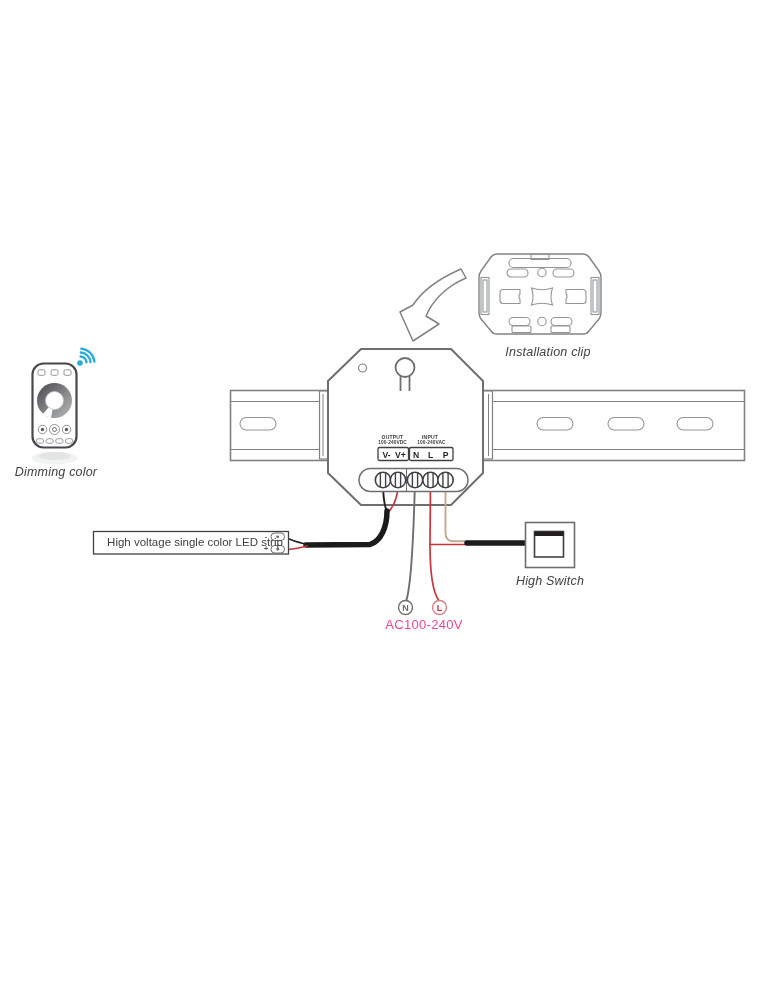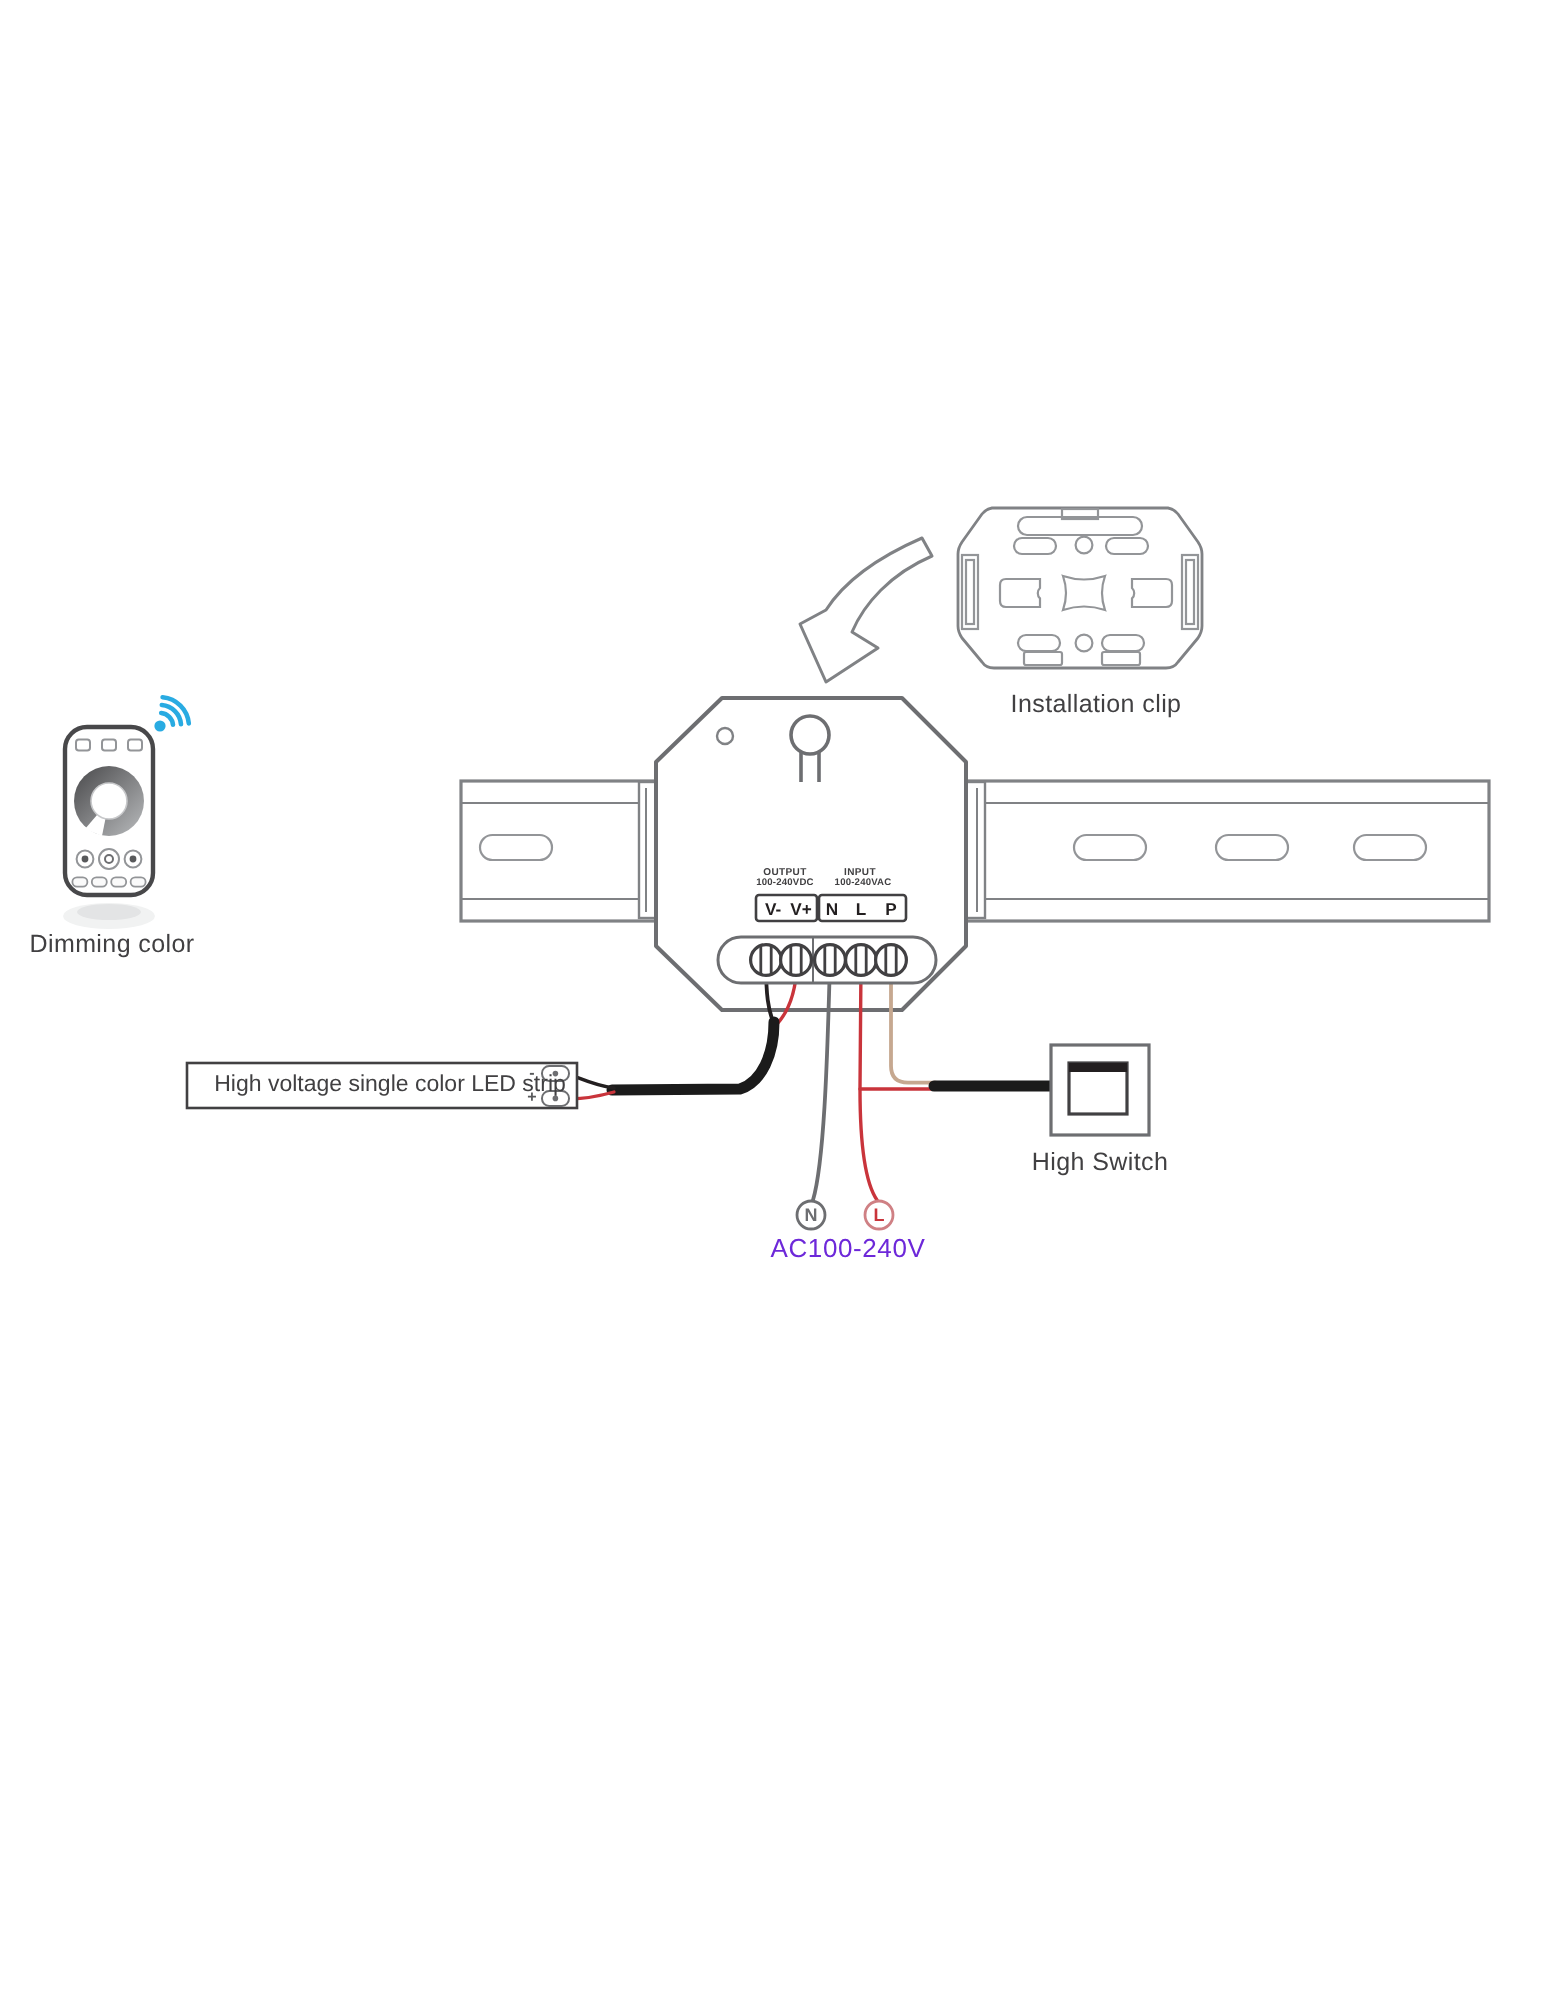--- a/index.html
+++ b/index.html
@@ -1,27 +1,27 @@
 <!DOCTYPE html>
 <html><head>
 <meta charset="utf-8">
 <style>
   html,body{margin:0;padding:0;background:#ffffff;}
   .stage{position:relative;width:771px;height:1000px;background:#fff;overflow:hidden;
          font-family:"Liberation Sans", sans-serif;color:#414042;}
   .art{position:absolute;left:0;top:0;}
   .t{position:absolute;transform:translate(-50%,-50%);white-space:nowrap;line-height:1;}
-  .cap{font-size:12.5px;letter-spacing:.2px;color:#414042;}
+  .cap{font-size:12.5px;letter-spacing:.2px;color:#414042;font-style:italic;}
   .tiny{font-size:5px;font-weight:700;letter-spacing:.2px;color:#414042;}
   .tiny2{font-size:4.8px;font-weight:600;letter-spacing:.1px;color:#414042;}
   .term{font-size:8.6px;font-weight:700;color:#231f20;}
   .sign{font-size:8px;font-weight:700;color:#58595b;}
   .ncirc{font-size:9px;font-weight:700;color:#6d6e71;}
   .lcirc{font-size:9px;font-weight:700;color:#c9343b;}
-  .ac{font-size:13px;letter-spacing:.3px;color:#6d28d9;}
+  .ac{font-size:13px;letter-spacing:.3px;color:#ec4899;}
   .striplab{font-size:11.5px;color:#414042;padding-left:24px;}
 </style>
 </head>
 <body>
 
 <div class="stage">
 
   <svg class="art" width="771" height="1000" viewBox="0 0 771 1000">
     <defs>
       <linearGradient id="dialGrad" x1="0" y1="0" x2="1" y2="1">

